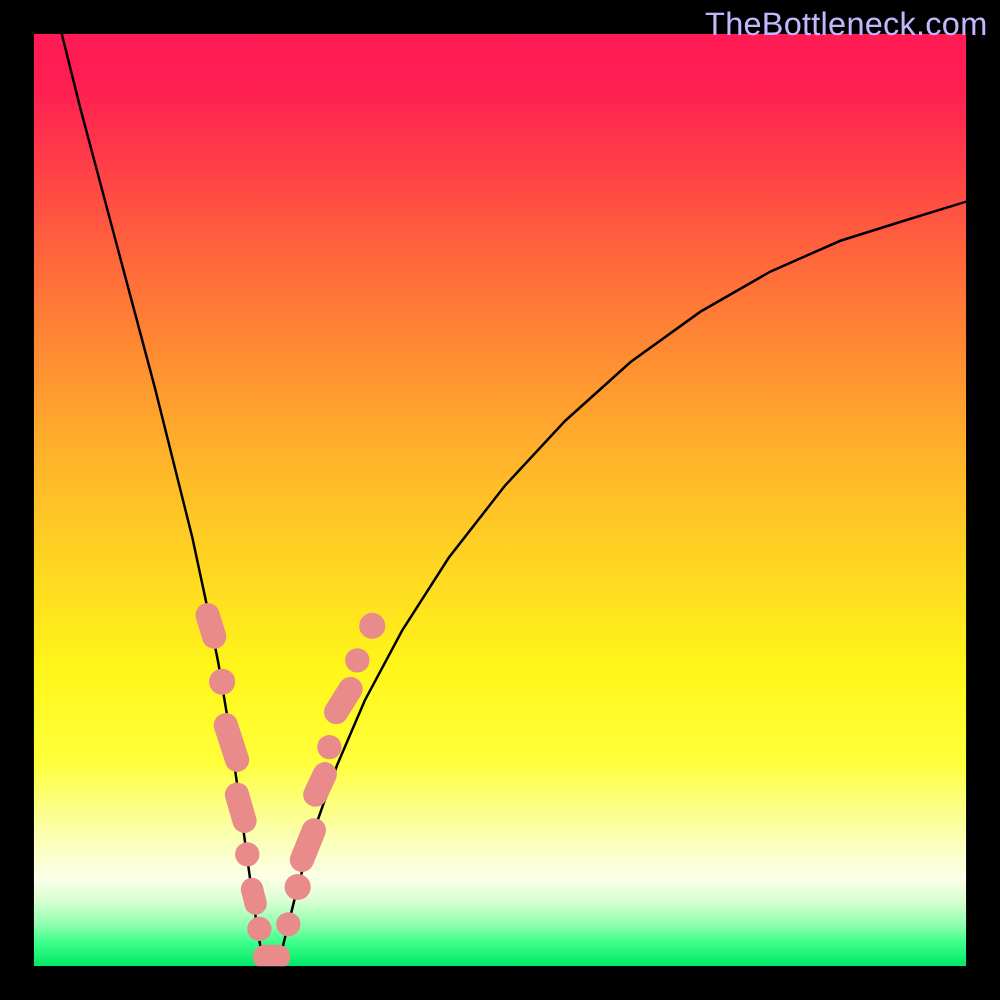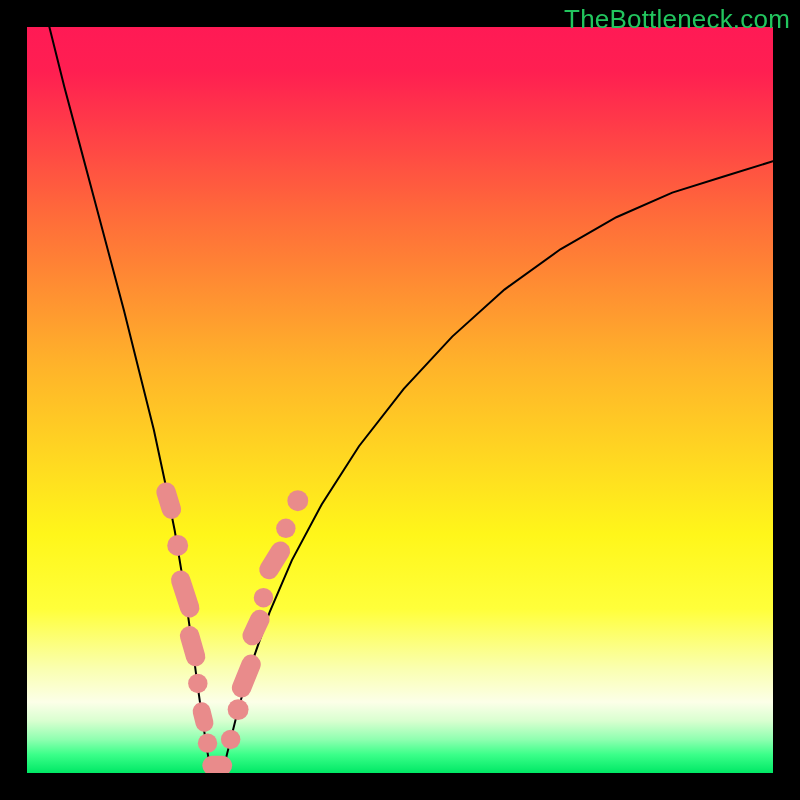--- a/index.html
+++ b/index.html
@@ -23,21 +23,21 @@
     position: absolute;
     left: 0;
     top: 0;
     width: 746px;
     height: 746px;
   }
   .watermark {
     position: absolute;
     top: 4px;
     right: 10px;
-    color: #22c55e;
+    color: #c4b5fd;
     font-size: 26px;
     font-weight: 500;
     letter-spacing: 0.2px;
     user-select: none;
   }
   svg { display: block; }
 </style>
 </head>
 <body>
 

